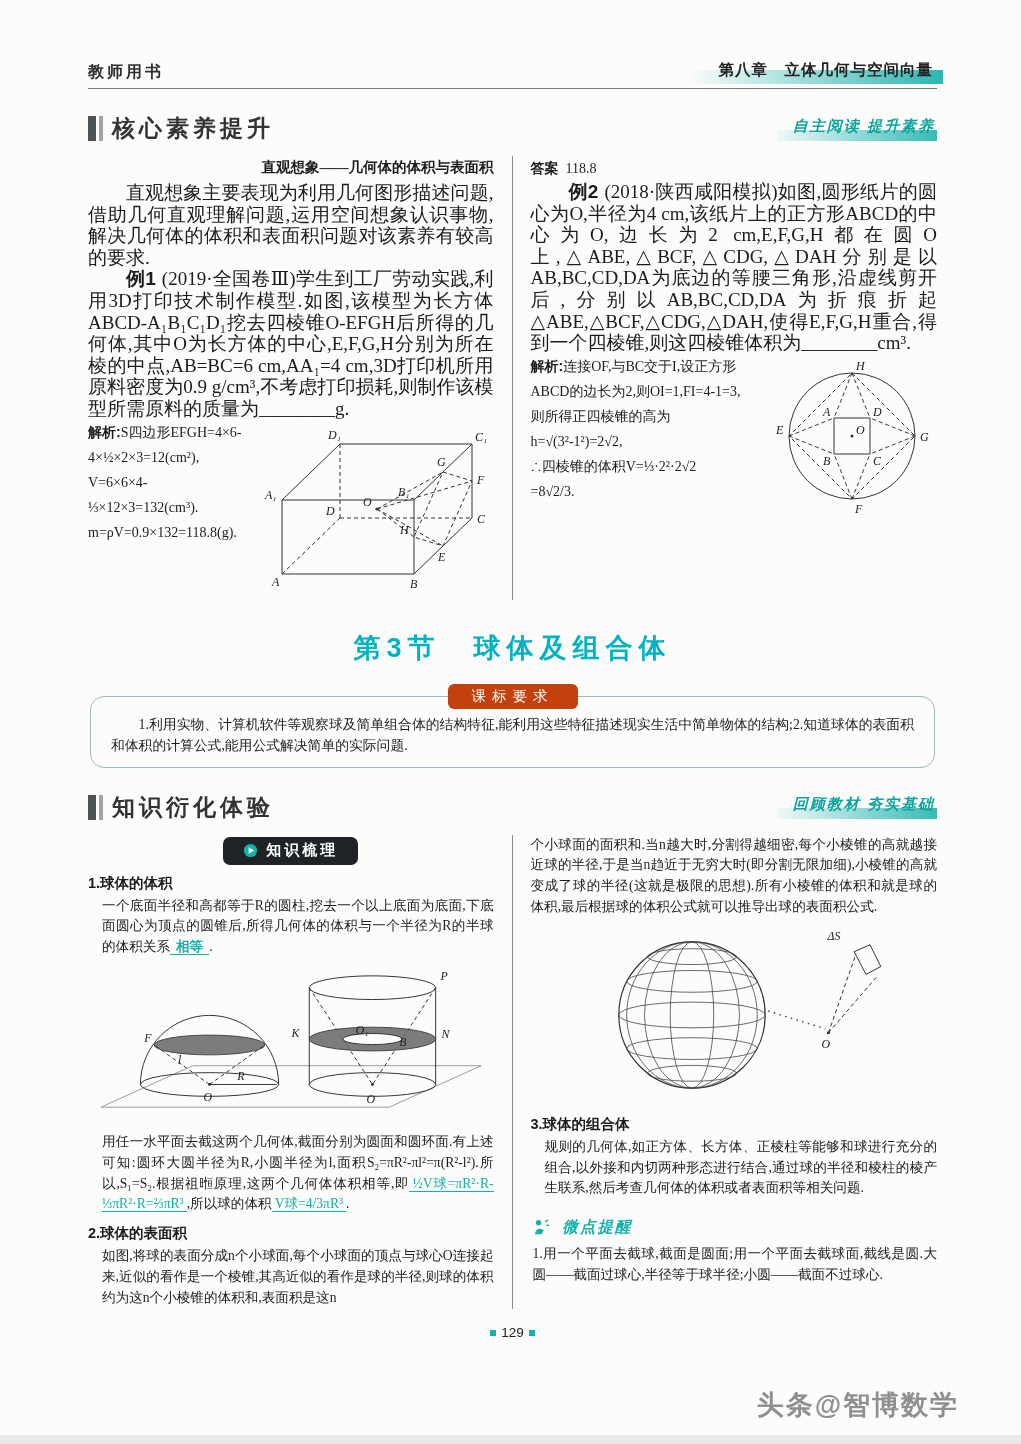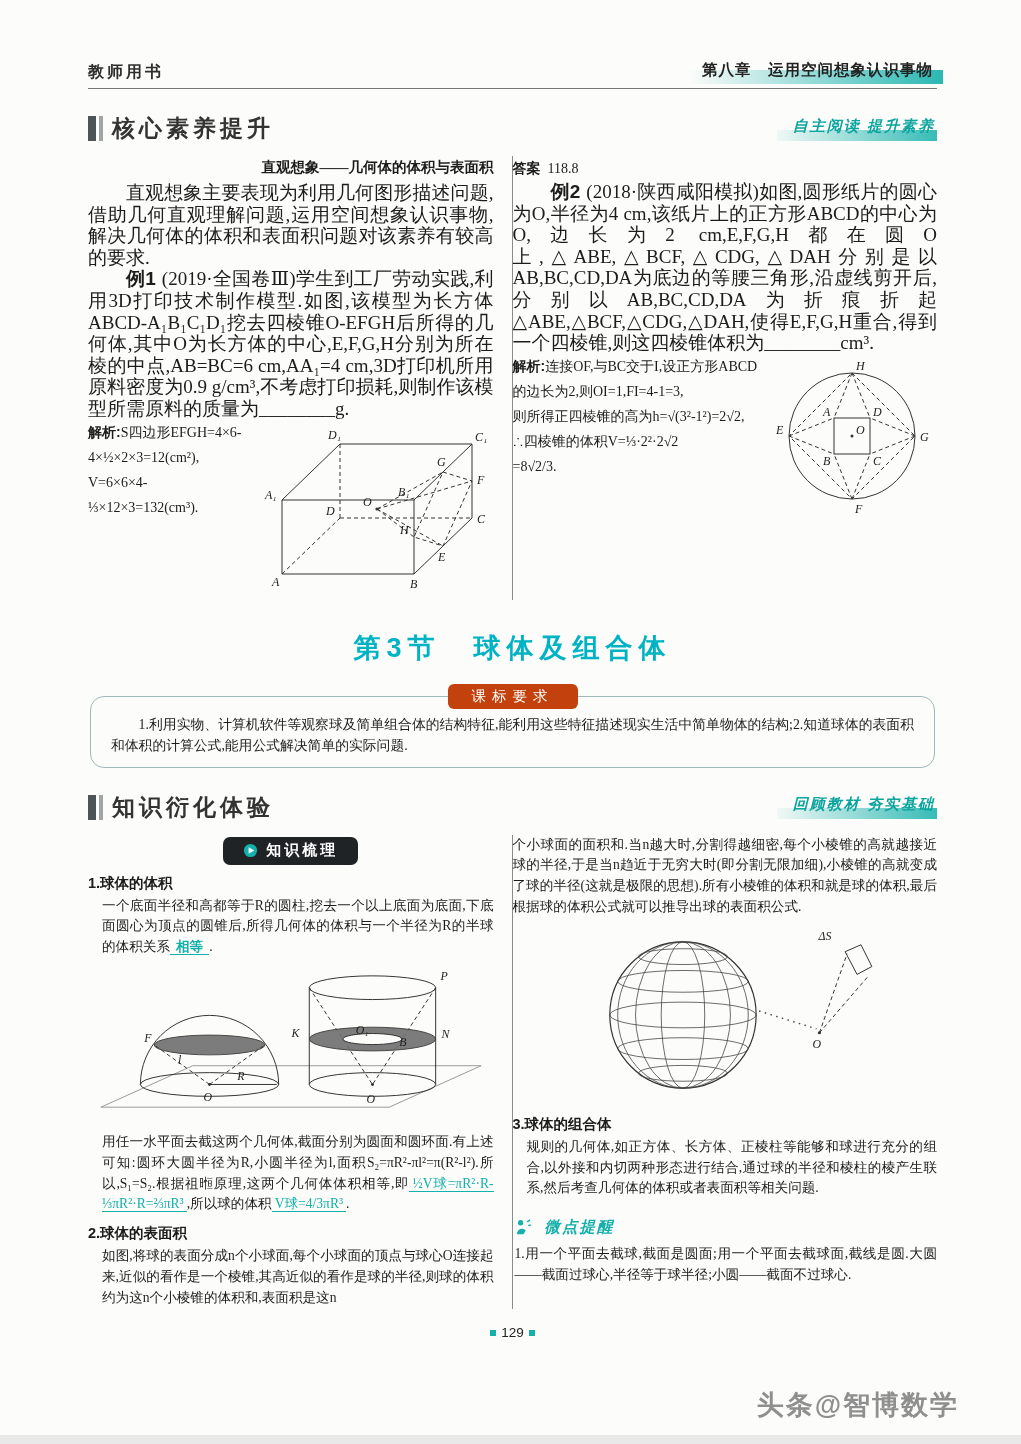--- a/index.html
+++ b/index.html
@@ -26,21 +26,21 @@
   .sec-tag{margin-left:auto;position:relative;padding:0 2px 5px 16px}
   .tag-grad{position:absolute;left:0;right:0;bottom:0;height:11px;
             background:linear-gradient(90deg,rgba(20,176,171,.05),rgba(20,176,171,.85))}
   .tag-text{position:relative;font-style:italic;font-weight:bold;font-size:15px;letter-spacing:2px;color:#0ca49f;
             font-family:"Liberation Sans",sans-serif}
 
   
   .two-col{display:flex;margin-top:12px}
   .col{width:50%}
   .col-l{padding-right:18px;border-right:1px solid #8b8b8b}
-  .col-r{}
+  .col-r{padding-left:18px}
 
   .center-head{text-align:right;font-weight:bold;font-size:14.5px;margin:2px 0 5px;font-family:Liberation Serif, serif}
   .para{margin:0;font-size:19px;line-height:21.6px;text-indent:2em;text-align:justify}
   .exlabel{font-family:"Liberation Sans",sans-serif;margin-right:6px;font-weight:bold}
   .sol{margin:0;font-size:14px;line-height:25px}
   .sol-label{font-family:"Liberation Sans",sans-serif;font-weight:bold}
   figure{margin:0}
   .fig-r{float:right;margin:2px 0 4px 8px}
   .clear::after{content:"";display:block;clear:both}
   .fig-c{text-align:center;margin:6px 0}
@@ -84,21 +84,21 @@
 </head>
 <body>
 
 <div class="page">
   <div class="inner">
 
     <header class="page-header">
       <div class="hdr-left">教师用书</div>
       <div class="hdr-right">
         <span class="hdr-grad"></span>
-        <span class="hdr-chapter">第八章　运用空间想象认识事物</span>
+        <span class="hdr-chapter">第八章　立体几何与空间向量</span>
       </div>
     </header>
     <div class="hdr-rule"></div>
 
     <section>
       <div class="sec-head">
         <span class="bars">
             <span class="bar1"></span>
             <span class="bar2"></span>
           </span>
@@ -150,20 +150,21 @@
                 <text x="173" y="44">G</text>
                 <text x="213" y="62">F</text>
                 <text x="174" y="139">E</text>
                 <text x="136" y="112">H</text>
               </svg>
             </figure>
             <p class="sol">
               <span class="sol-label">解析:</span><span>S四边形EFGH=4×6-4×½×2×3=12(cm²),</span>
             </p>
             <p class="sol">V=6×6×4-⅓×12×3=132(cm³).</p>
+            <p class="sol">m=ρV=0.9×132=118.8(g).</p>
           </div>
         </div>
 
         <div class="col col-r">
           <p class="sol">
             <span class="sol-label">答案</span>&nbsp;&nbsp;<span>118.8</span>
           </p>
           <p class="para">
             <b class="exlabel">例2</b><span>(2018·陕西咸阳模拟)如图,圆形纸片的圆心为O,半径为4 cm,该纸片上的正方形ABCD的中心为O,边长为2 cm,E,F,G,H都在圆O上,△ABE,△BCF,△CDG,△DAH分别是以AB,BC,CD,DA为底边的等腰三角形,沿虚线剪开后,分别以AB,BC,CD,DA为折痕折起△ABE,△BCF,△CDG,△DAH,使得E,F,G,H重合,得到一个四棱锥,则这四棱锥体积为________cm³.</span>
           </p>

